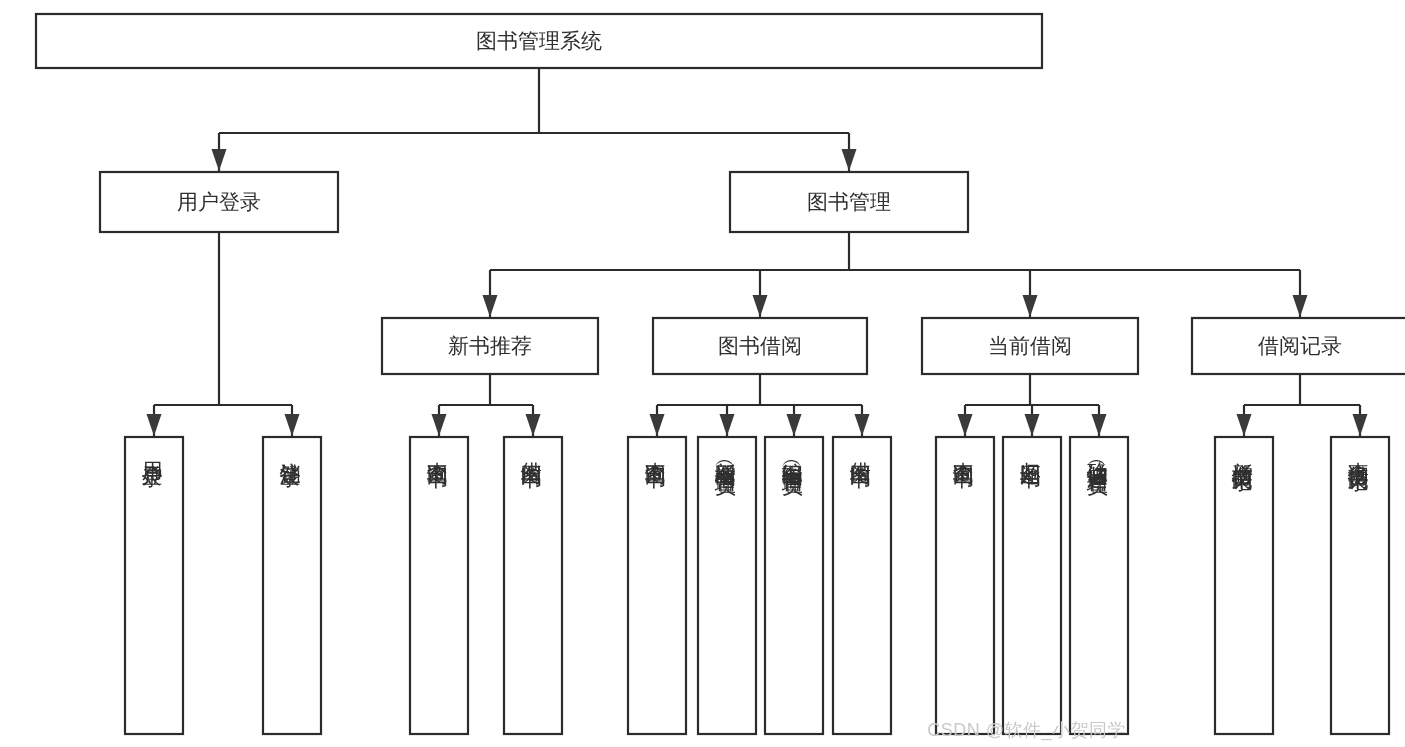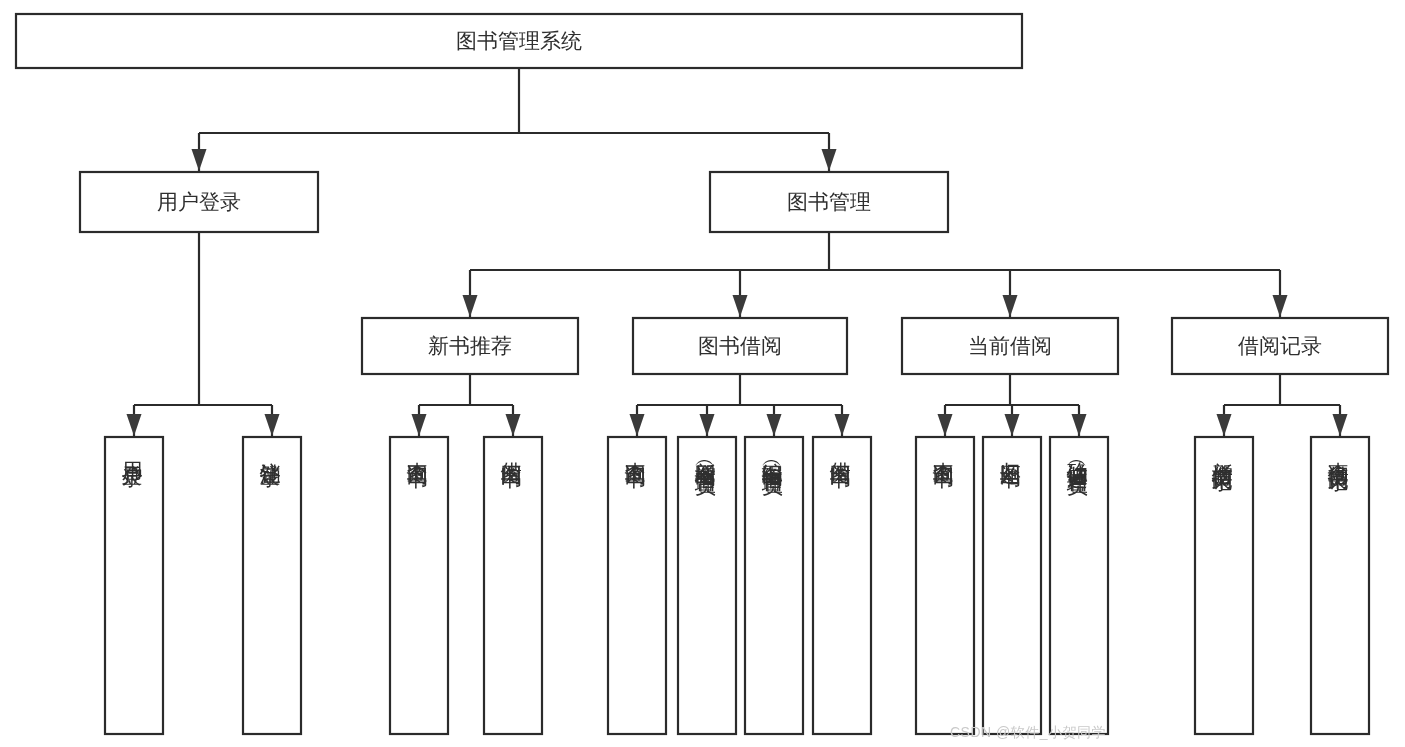--- a/index.html
+++ b/index.html
@@ -11,20 +11,21 @@
     width: 1405px;
     height: 747px;
     font-family: "Liberation Sans", "DejaVu Sans", sans-serif;
     overflow: hidden;
   }
   #diagram-root {
     position: relative;
     width: 1114px;
     height: 747px;
     background: #ffffff;
+    margin-left: 20px;
   }
   svg#tree-svg {
     position: absolute;
     left: 0;
     top: 0;
     width: 1405px;
     height: 747px;
     display: block;
   }
   .node-rect {
@@ -60,21 +61,21 @@
     letter-spacing: 2px;
     white-space: nowrap;
     text-align: start;
     pointer-events: none;
   }
   .watermark {
     position: absolute;
     right: 8px;
     bottom: 5px;
     font-family: "Liberation Sans", "DejaVu Sans", sans-serif;
-    font-size: 14px;
+    font-size: 18px;
     color: #c9c9c9;
     white-space: nowrap;
     letter-spacing: 0.5px;
   }
 </style>
 </head>
 <body>
 
 <div id="diagram-root">
 

